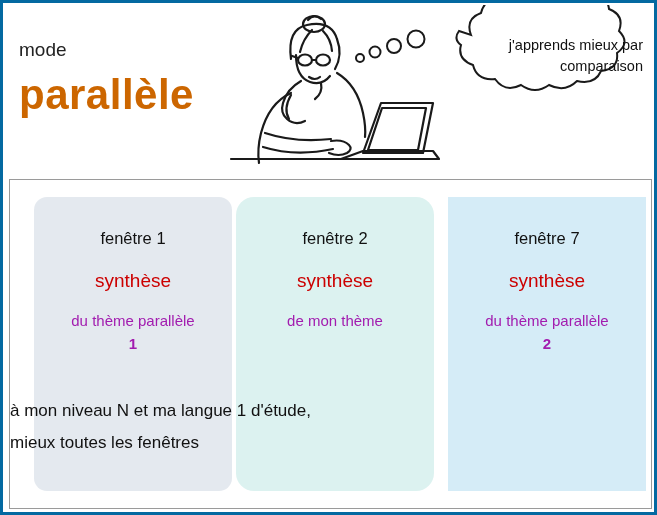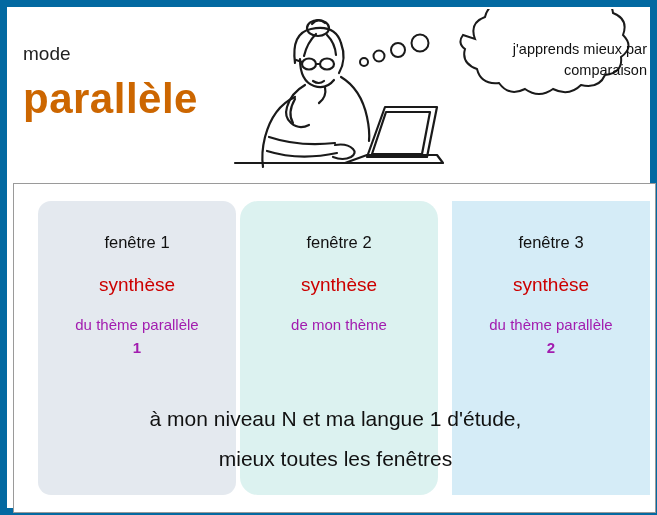--- a/index.html
+++ b/index.html
@@ -11,21 +11,21 @@
     height: 515px;
     background: #ffffff;
     font-family: "Liberation Sans", sans-serif;
     overflow: hidden;
   }
   .page {
     position: relative;
     width: 657px;
     height: 515px;
     box-sizing: border-box;
-    border: 7px solid #0369a1;
+    border: 3px solid #0369a1;
     background: #ffffff;
   }
 
   
   .header {
     position: absolute;
     left: 0;
     top: 0;
     width: 655px;
     height: 172px;
@@ -128,22 +128,22 @@
     font-weight: bold;
     display: block;
   }
 
   
   .footer-text {
     position: absolute;
     left: 0;
     top: 215px;
     width: 643px;
-    text-align: center;
-    font-size: 21px;
+    text-align: left;
+    font-size: 17px;
     color: #111111;
     line-height: 1.9;
   }
   .footer-line {
     display: block;
   }
 </style>
 </head>
 <body>
 
@@ -244,21 +244,21 @@
           <div class="win-label">fenêtre 2</div>
           <div class="synthese">synthèse</div>
           <div class="theme">
             <span>de mon thème</span>
           </div>
         </div>
       </div>
 
       <div class="col col-3" style="background: rgb(213, 236, 247);">
         <div class="col-inner">
-          <div class="win-label">fenêtre 3</div>
+          <div class="win-label">fenêtre 7</div>
           <div class="synthese">synthèse</div>
           <div class="theme">
             <span>du thème parallèle</span>
             <span class="strong">2</span>
           </div>
         </div>
       </div>
 
       <div class="footer-text">
         <span class="footer-line">à mon niveau N  et ma langue 1 d'étude,</span>

